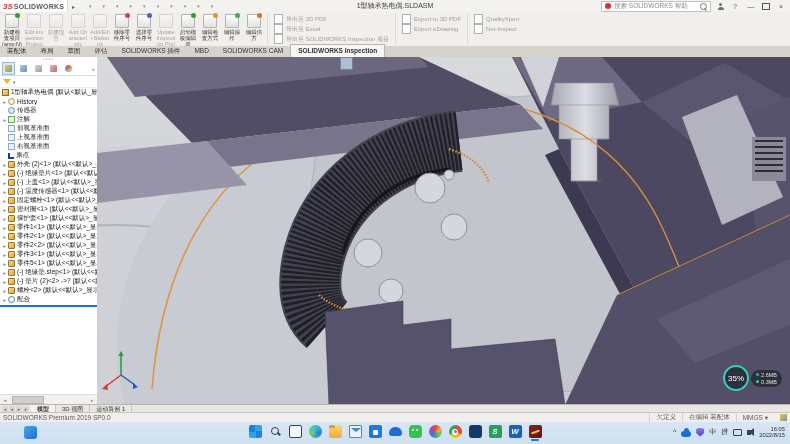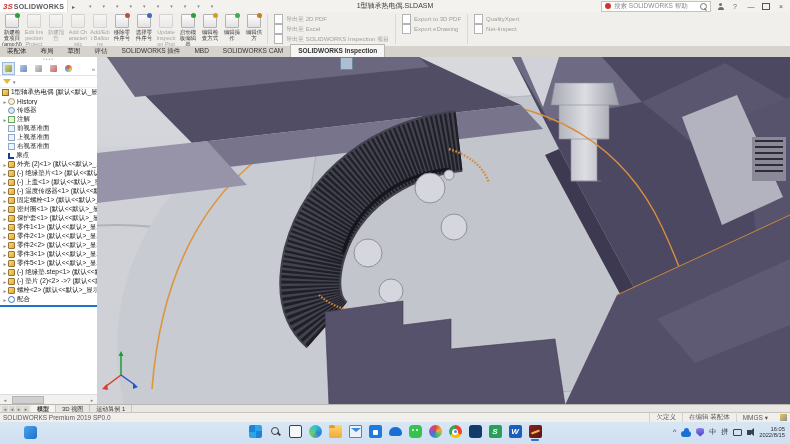--- a/index.html
+++ b/index.html
@@ -665,20 +665,33 @@
       <span class="hu">
         <i class="edit-appearance"></i>
       </span>
 
       <span class="hu">
         <i class="apply-scene"></i>
       </span>
     </div>
   
 
+  <div class="perf">
+    <div class="perf-circle">35%</div>
+    <div class="perf-pill">
+      <div class="perf-row">
+          <span class="dot dot-b"></span>
+          <span>2.6MB</span>
+        </div>
+      <div class="perf-row">
+          <span class="dot dot-g"></span>
+          <span>0.3MB</span>
+        </div>
+    </div>
+  </div>
 </div>
 
 <div class="doctabs">
   <div class="dt-nav">
 
   <span>◂</span>
       <span>◂</span>
       <span>▸</span>
       <span>▸</span>
     </div>

